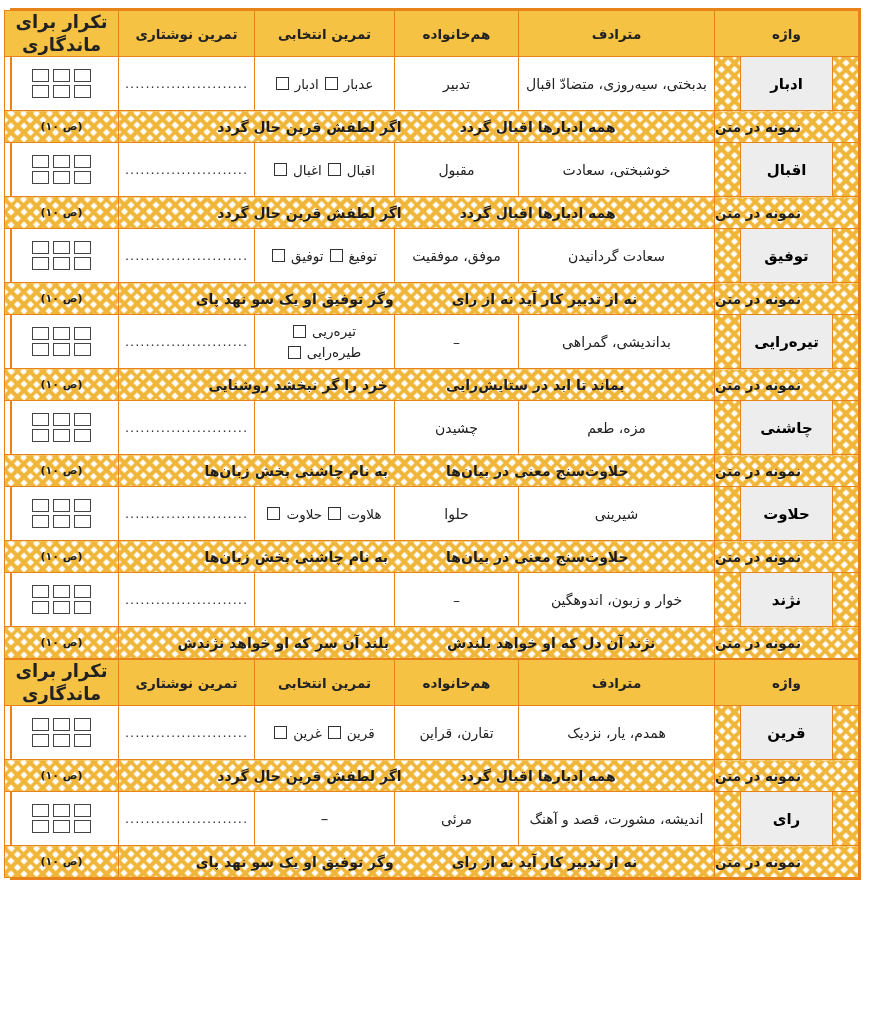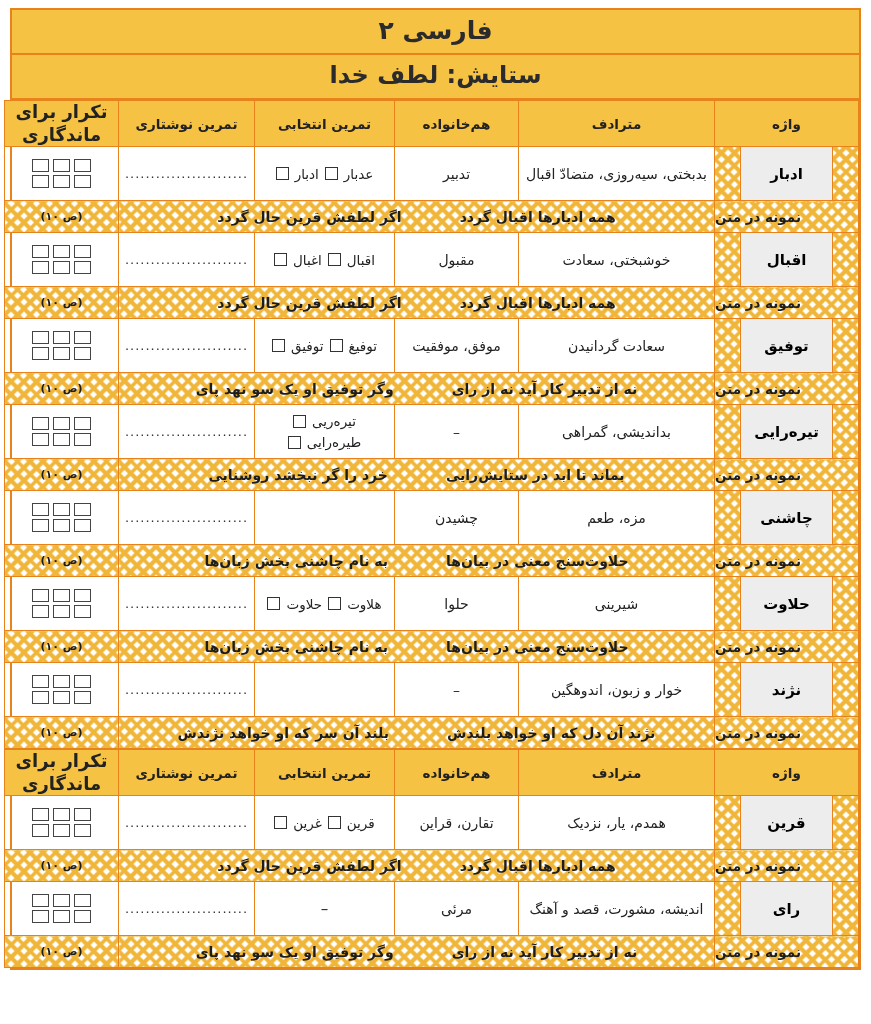--- a/index.html
+++ b/index.html
@@ -101,22 +101,20 @@
   .col-w-choice{width:140px;}
   .col-w-write{width:136px;}
   .col-w-rep{width:114px;}
 </style>
 </head>
 <body>
 
 <div class="page">
   <div class="sheet">
 
-    <div class="title-bar title-1">فارسی ۲</div>
-    <div class="title-bar title-2">ستایش: لطف خدا</div>
 
     <table>
       <colgroup>
         <col class="col-w-hatch">
           <col class="col-w-words">
           <col class="col-w-hatch">
         <col class="col-w-syn">
           <col class="col-w-fam">
           <col class="col-w-choice">
         <col class="col-w-write">

